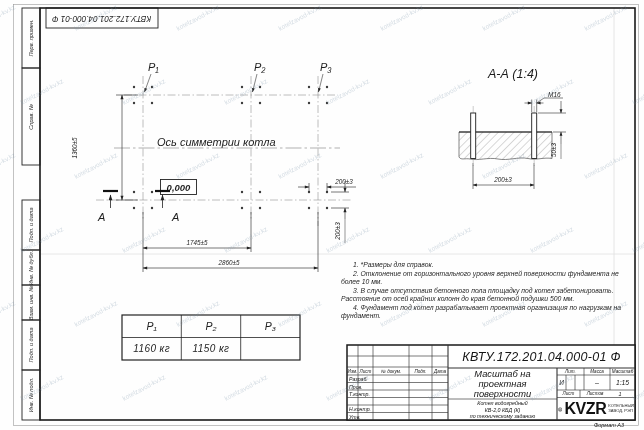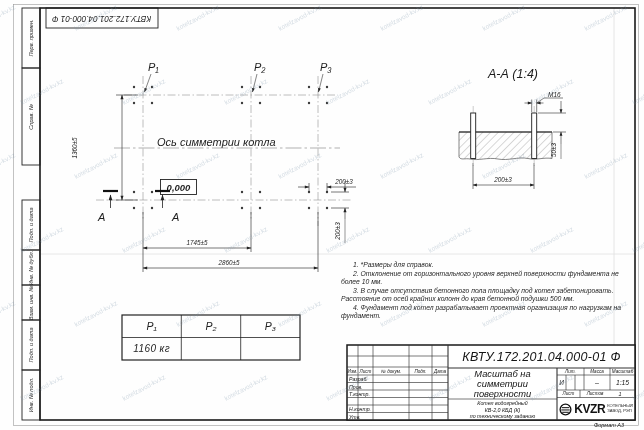--- a/index.html
+++ b/index.html
@@ -14,21 +14,21 @@
   .note{margin:0;font-size:6.8px;line-height:8.55px;font-style:italic;text-indent:12px;color:#1f1f1f}
   .tb{position:absolute;font-style:italic;color:#151515}
   .grid-load{position:absolute;left:122px;top:315px;width:178px;height:45px;display:grid;
              grid-template-columns:1fr 1fr 1fr;grid-template-rows:22.5px 22.5px}
   .grid-load div{display:flex;align-items:center;justify-content:center;font-style:italic}
   .lt-h{font-size:10.5px}
   .lt-v{font-size:10px;letter-spacing:.4px}
   #wm{position:absolute;inset:0;pointer-events:none;z-index:9}
   #wm span{position:absolute;font-size:6.5px;color:rgba(125,150,170,.32);transform:rotate(-28deg);white-space:nowrap}
   .logo-wrap{display:flex;align-items:center;justify-content:center;gap:2px}
-  .logo-kvzr{font-weight:bold;font-size:12px;letter-spacing:-.4px;color:#111;font-style:normal}
+  .logo-kvzr{font-weight:bold;font-size:16px;letter-spacing:-.4px;color:#111;font-style:normal}
   .logo-cap{font-size:4.1px;line-height:4.8px;font-style:normal;color:#222;text-align:left}
 </style>
 </head>
 <body>
 
 <svg class="abs" width="644" height="430" viewBox="0 0 644 430" style="left:0;top:0">
   <defs>
     <marker id="arr" viewBox="0 0 10 10" refX="9.2" refY="5" markerWidth="9" markerHeight="7" orient="auto-start-reverse">
       <path d="M0,1.6 L10,5 L0,8.4 Z" fill="#222"></path>
     </marker>
@@ -259,34 +259,35 @@
 
 <div class="abs cen" style="left:46px;top:8px;width:112px;height:20px">
   <span class="it" style="transform:rotate(180deg);font-size:8.2px;white-space:nowrap">КВТУ.172.201.04.000-01 Ф</span>
 </div>
 
 <div class="grid-load">
   <div class="lt-h">P₁</div>
   <div class="lt-h">P₂</div>
   <div class="lt-h">P₃</div>
   <div class="lt-v">1160 кг</div>
+  <div class="lt-v">1150 кг</div>
 </div>
 
 <div class="abs" style="left:341px;top:261px;width:294px">
   <p class="note">1. *Размеры для справок.</p>
   <p class="note">2. Отклонение от горизонтального уровня верхней поверхности фундамента не более 10 мм.</p>
   <p class="note">3. В случае отсутствия бетонного пола площадку под котел забетонировать. Расстояние от осей крайних колонн до края бетонной подушки 500 мм.</p>
   <p class="note">4. Фундамент под котел разрабатывает проектная организация по нагрузкам на фундамент.</p>
 </div>
 
 <div class="tb cen" style="left:448px;top:345px;width:187px;height:23px;font-size:12.5px;letter-spacing:.3px">КВТУ.172.201.04.000-01 Ф</div>
 
 <div class="tb" style="left:448px;top:369px;width:109px;text-align:center;font-size:9.3px;line-height:10.2px">
   <div>Масштаб на</div>
-  <div>симметрии</div>
+  <div>проектная</div>
   <div>поверхности</div>
 </div>
 
 <div class="tb" style="left:448px;top:400px;width:109px;text-align:center;font-size:5.3px;line-height:6.5px">
   <div>Котел водогрейный</div>
   <div>КВ-2,0 КБД (К)</div>
   <div>по техническому заданию</div>
 </div>
 
 <div class="tb cen" style="left:347px;top:367px;width:11px;height:8px;font-size:4.6px">Изм.</div>

